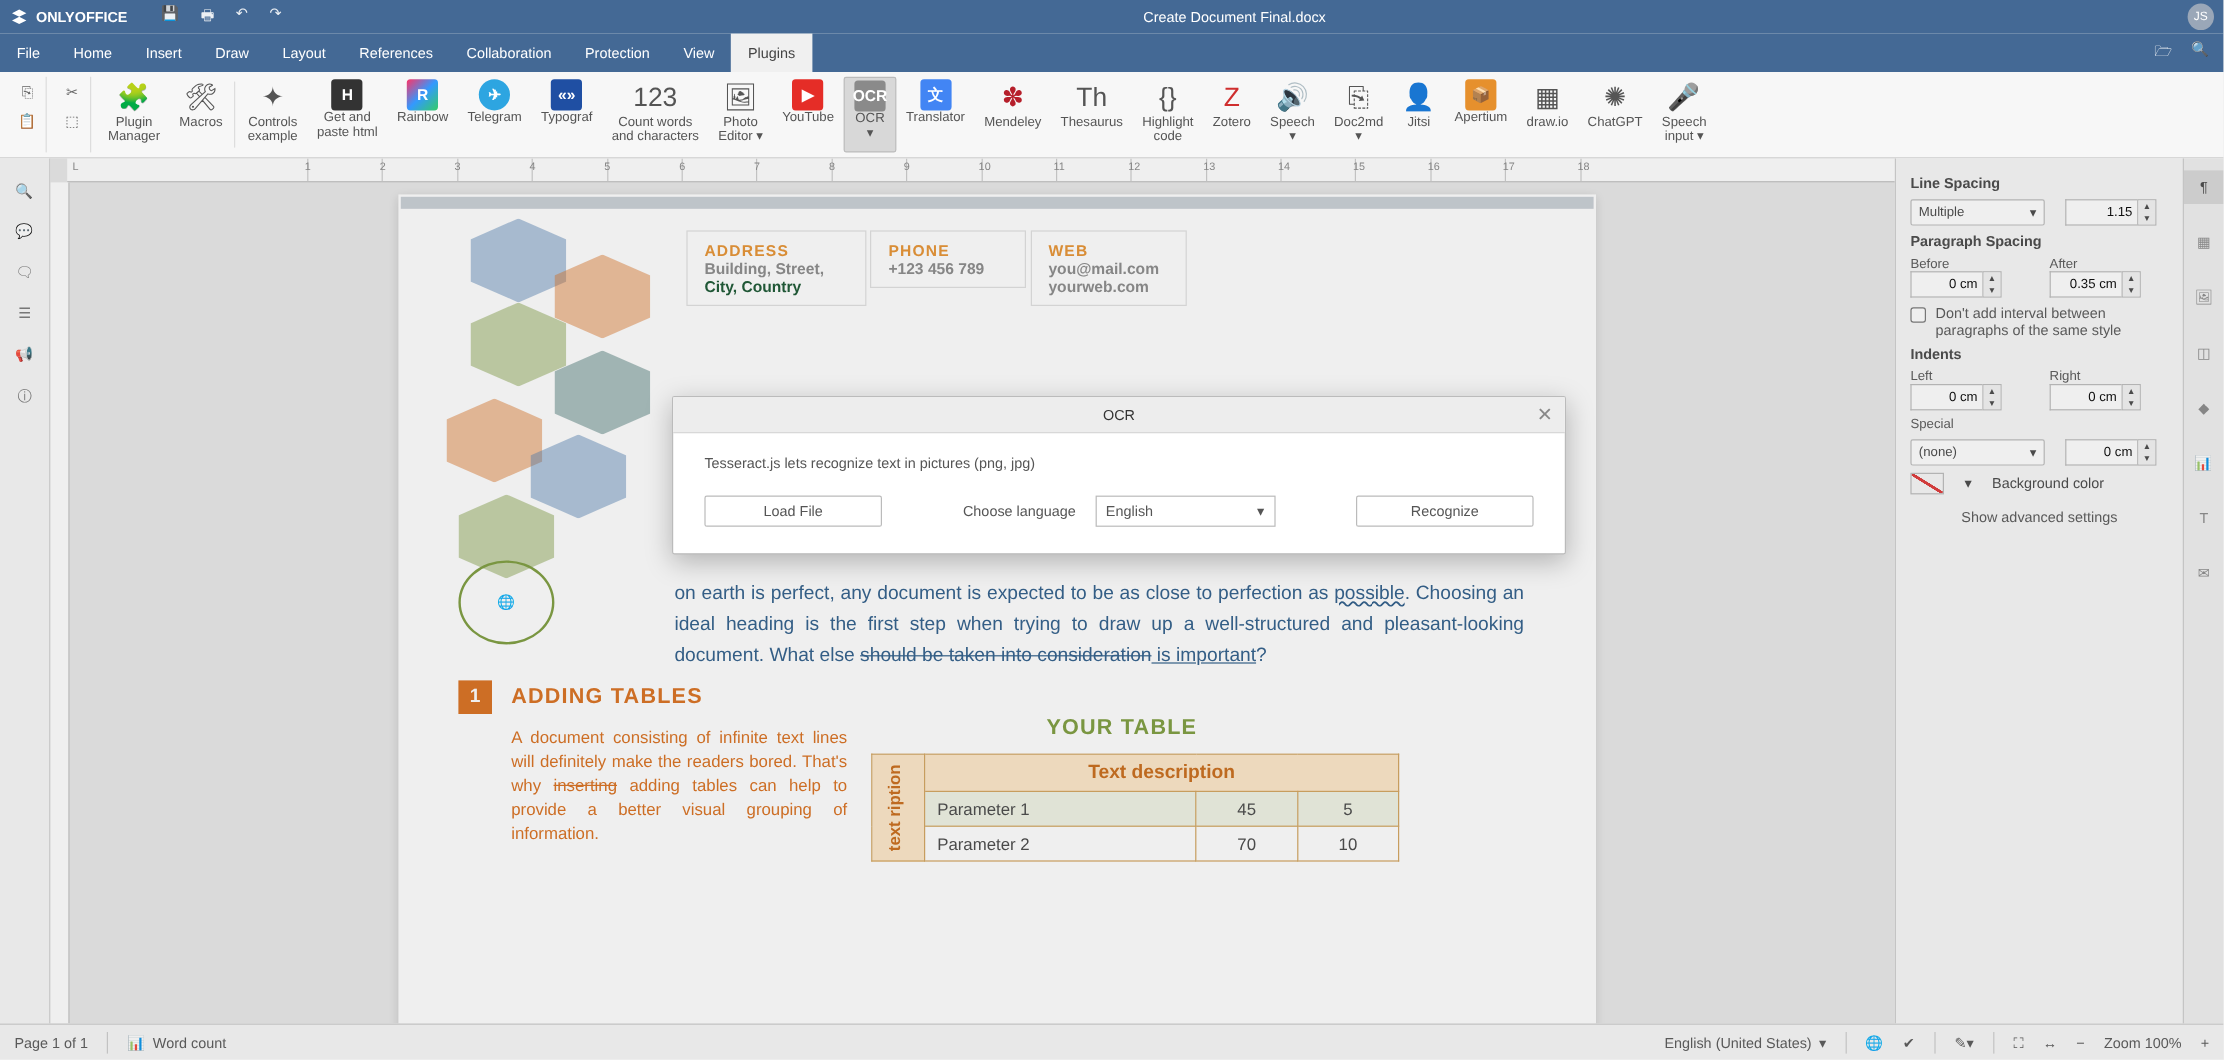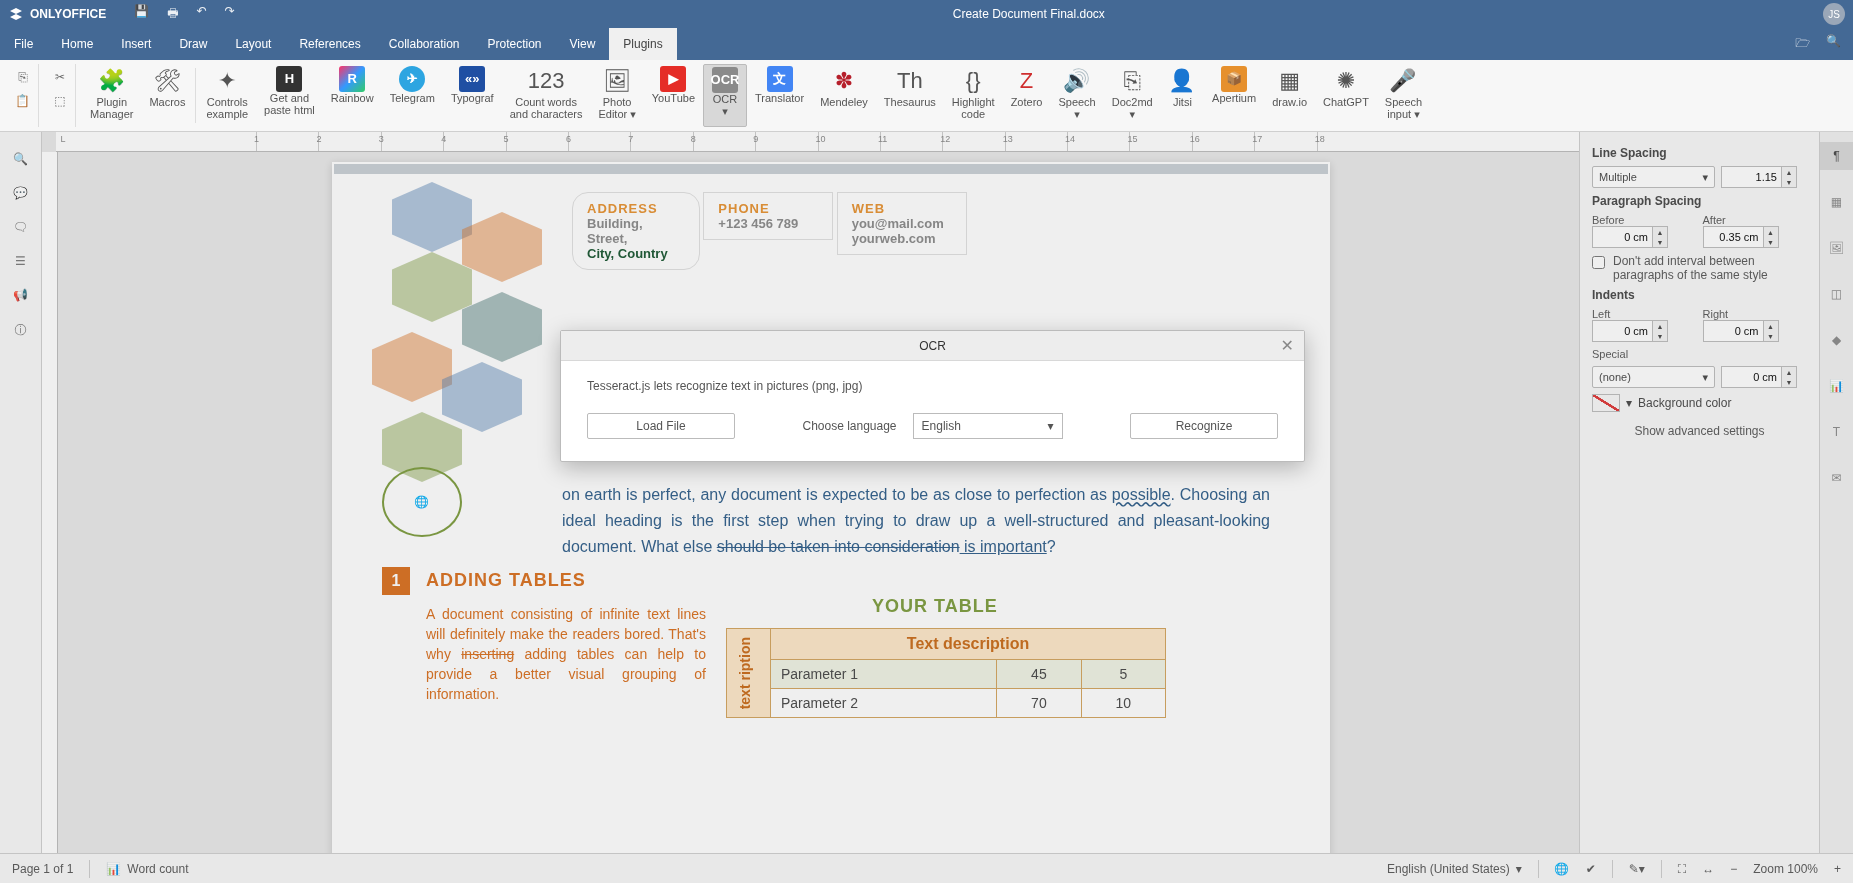--- a/index.html
+++ b/index.html
@@ -37,21 +37,21 @@
 .page .topgray { height:10px; background:#c8ced4; margin:2px;}
 .page .hexes { position:absolute; left:10px; top:20px; width:250px; height:430px; }
 .hex { width:80px; height:70px; position:absolute; clip-path: polygon(50% 0,100% 25%,100% 75%,50% 100%,0 75%,0 25%); opacity:.45;}
 .company-block { position:absolute; left:240px; top:30px; width:740px; }
 .company-cell { display:inline-block; vertical-align:top; padding:10px 14px; border:1px dashed #e6a869; }
 .company-title { font-size:28px; font-weight:700; color:#e6902d; }
 .company-sub { font-size:22px; font-weight:700; color:#e6902d; opacity:.4; }
 .hdr-col { display:inline-block; vertical-align:top; border:1px solid #e0e0e0; padding:8px 14px; font-size:13px; color:#888; }
 .hdr-col .lbl { font-weight:700; color:#e6902d; font-size:13px; letter-spacing:1px;}
 .hdr-col.pad { width:130px; }
-.hdr-col.addr { width:128px;border-radius:16px; }
+.hdr-col.addr { width:150px; }
 .hdr-col.web { width:130px; }
 
 .para { position:absolute; left:230px; top:320px; right:60px; font-size:16px; color:#2b5b88; line-height:26px; text-align:justify; }
 .para .possible { text-decoration: underline wavy #2b5b88; }
 .para .link { text-decoration: line-through; color:#2b5b88; }
 .para .und { text-decoration: underline; }
 
 .icon-block { position:absolute; left:50px; top:305px; width:80px; height:70px; border:2px solid #7a9a3a; border-radius:50%; display:flex; align-items:center; justify-content:center; color:#7a9a3a; }
 
 .numbox { position:absolute; left:50px; top:405px; width:28px; height:28px; background:#d96d1a; color:#fff; font-size:16px; font-weight:700; display:flex; align-items:center; justify-content:center;}
@@ -63,21 +63,21 @@
 .doc-table { position:absolute; left:394px; top:466px; width:440px; border-collapse:collapse; font-size:14px; }
 .doc-table td, .doc-table th { border:1px solid #d2a25a; padding:6px 10px; }
 .doc-table th { background:#fde6c6; color:#c86814; font-size:16px; font-weight:700;}
 .doc-table .lefthead { background:#fde6c6; width:44px; }
 .doc-table td.data { background:#fff; }
 .doc-table tr.alt td.data { background:#eef2e3; }
 .rot { writing-mode: vertical-rl; transform: rotate(180deg); color:#c86814; font-weight:700; }
 
 .rightpanel { width:240px; background:#f7f7f7; border-left:1px solid #cfcfcf; padding:10px 12px; font-size:12px; color:#444; }
 .rightpanel h4 { font-size:12px; font-weight:700; margin:4px 0; }
-.rp-row { display:flex; gap:6px; margin:6px 0; align-items:center; }
+.rp-row { display:flex; gap:17px; margin:6px 0; align-items:center; }
 .rp-select, .rp-input { border:1px solid #bbb; background:#fff; height:22px; font-size:11px; padding:0 6px; border-radius:2px; display:flex; align-items:center; justify-content:space-between;}
 .rp-select { flex:1; }
 .rp-num { width:86px; display:flex; }
 .rp-num input { width:60px; border:1px solid #bbb; border-right:none; height:22px; font-size:11px; text-align:right; padding:0 4px;}
 .rp-num .spin { width:16px; border:1px solid #bbb; display:flex; flex-direction:column; font-size:7px; }
 .rp-num .spin div { flex:1; display:flex; align-items:center; justify-content:center; background:#f3f3f3;}
 .rp-label { font-size:11px; color:#555; }
 .rp-cb { display:flex; gap:8px; font-size:12px; color:#555; margin:6px 0; align-items:flex-start;}
 .rp-cb input { margin-top:2px; }
 .rp-link { text-align:center; color:#555; margin-top:12px; cursor:pointer;}

